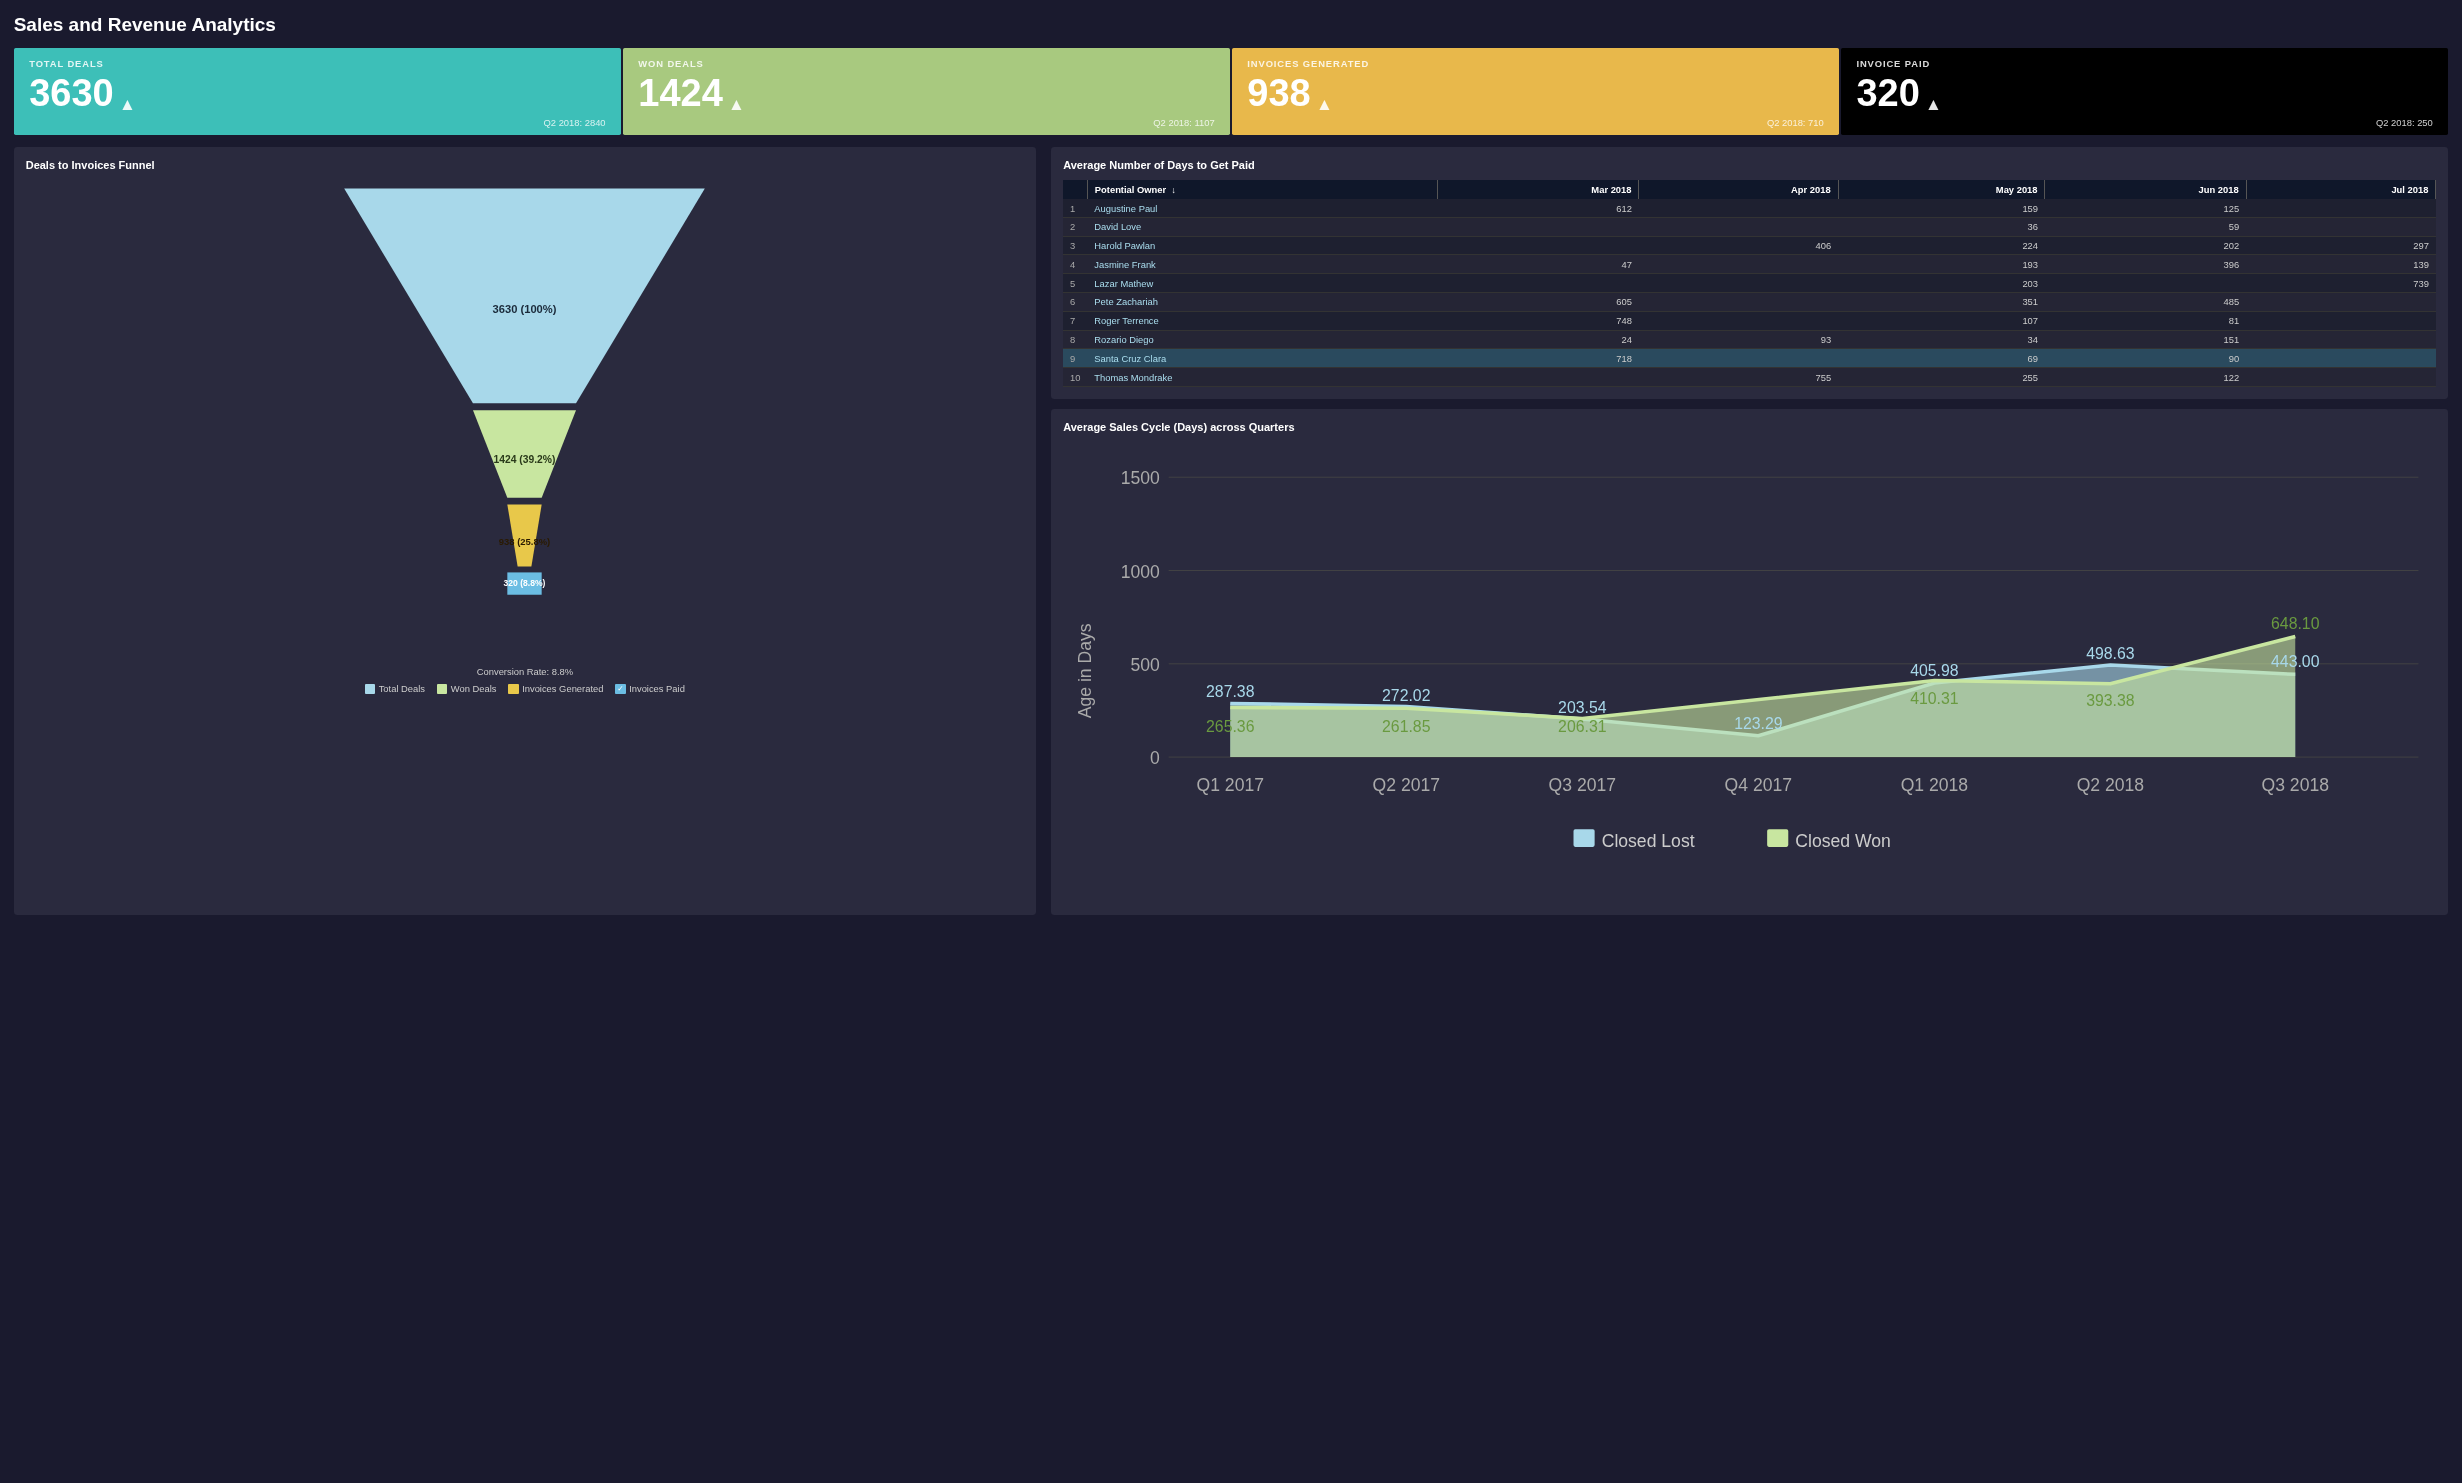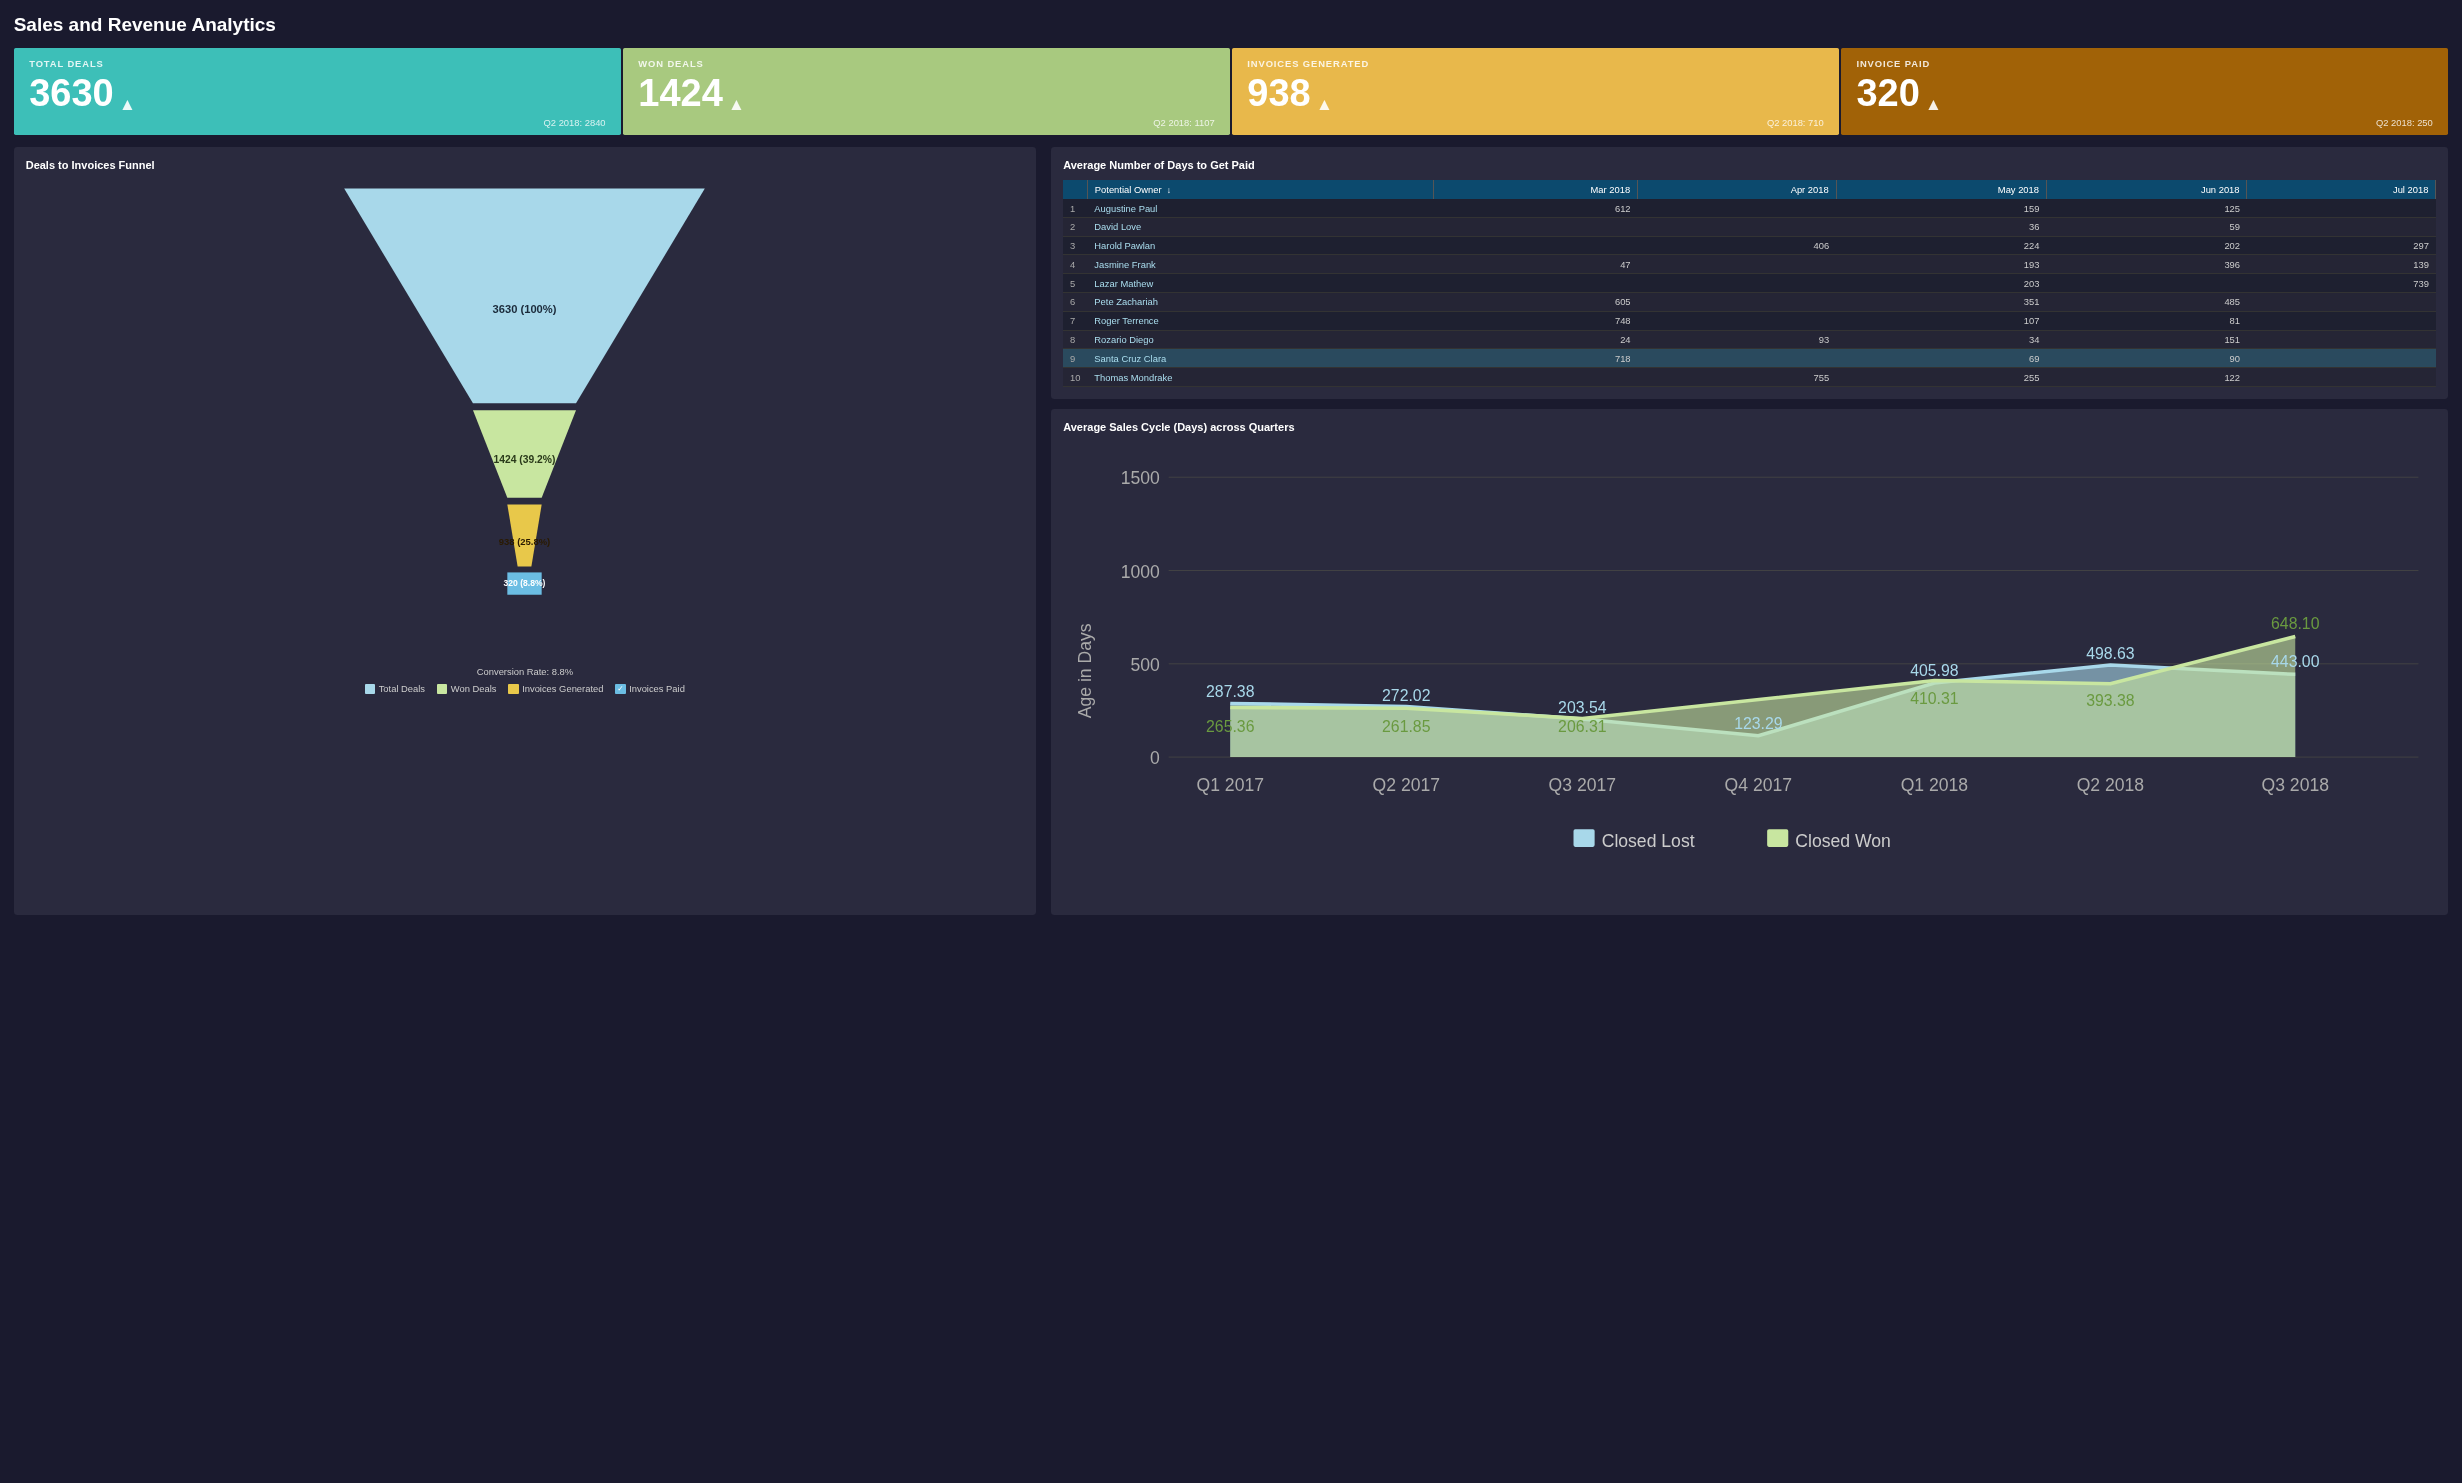--- a/index.html
+++ b/index.html
@@ -22,21 +22,21 @@
       margin-bottom: 12px;
     }
     .kpi-card {
       flex: 1;
       padding: 10.3px 15.5px 6.9px 15.5px;
       border-radius: 1.7px;
     }
     .kpi-card.teal { background: #3dbfb8; }
     .kpi-card.green { background: #a8c97f; }
     .kpi-card.yellow { background: #e8b84b; }
-    .kpi-card.blue { background: #a16207; }
+    .kpi-card.blue { background: #000000; }
     .kpi-label {
       font-size: 9.4px;
       font-weight: bold;
       letter-spacing: 0.9px;
       color: rgba(255,255,255,0.85);
       text-transform: uppercase;
       margin-bottom: 3.4px;
     }
     .kpi-value {
       font-size: 38px;
@@ -126,23 +126,23 @@
       justify-content: center;
       font-size: 7.7px;
     }
     
     .avg-table {
       width: 100%;
       border-collapse: collapse;
       font-size: 9.4px;
     }
     .avg-table th {
-      background: #0c4a6e;
+      background: #0f172a;
       color: #fff;
-      font-weight: normal;
+      font-weight: bold;
       padding: 4.3px 6.9px;
       text-align: left;
       border-right: 0.9px solid #555;
     }
     .avg-table th.num { text-align: right; }
     .avg-table td {
       padding: 3.4px 6.9px;
       border-bottom: 0.9px solid #333;
       color: #ccc;
       text-align: right;

